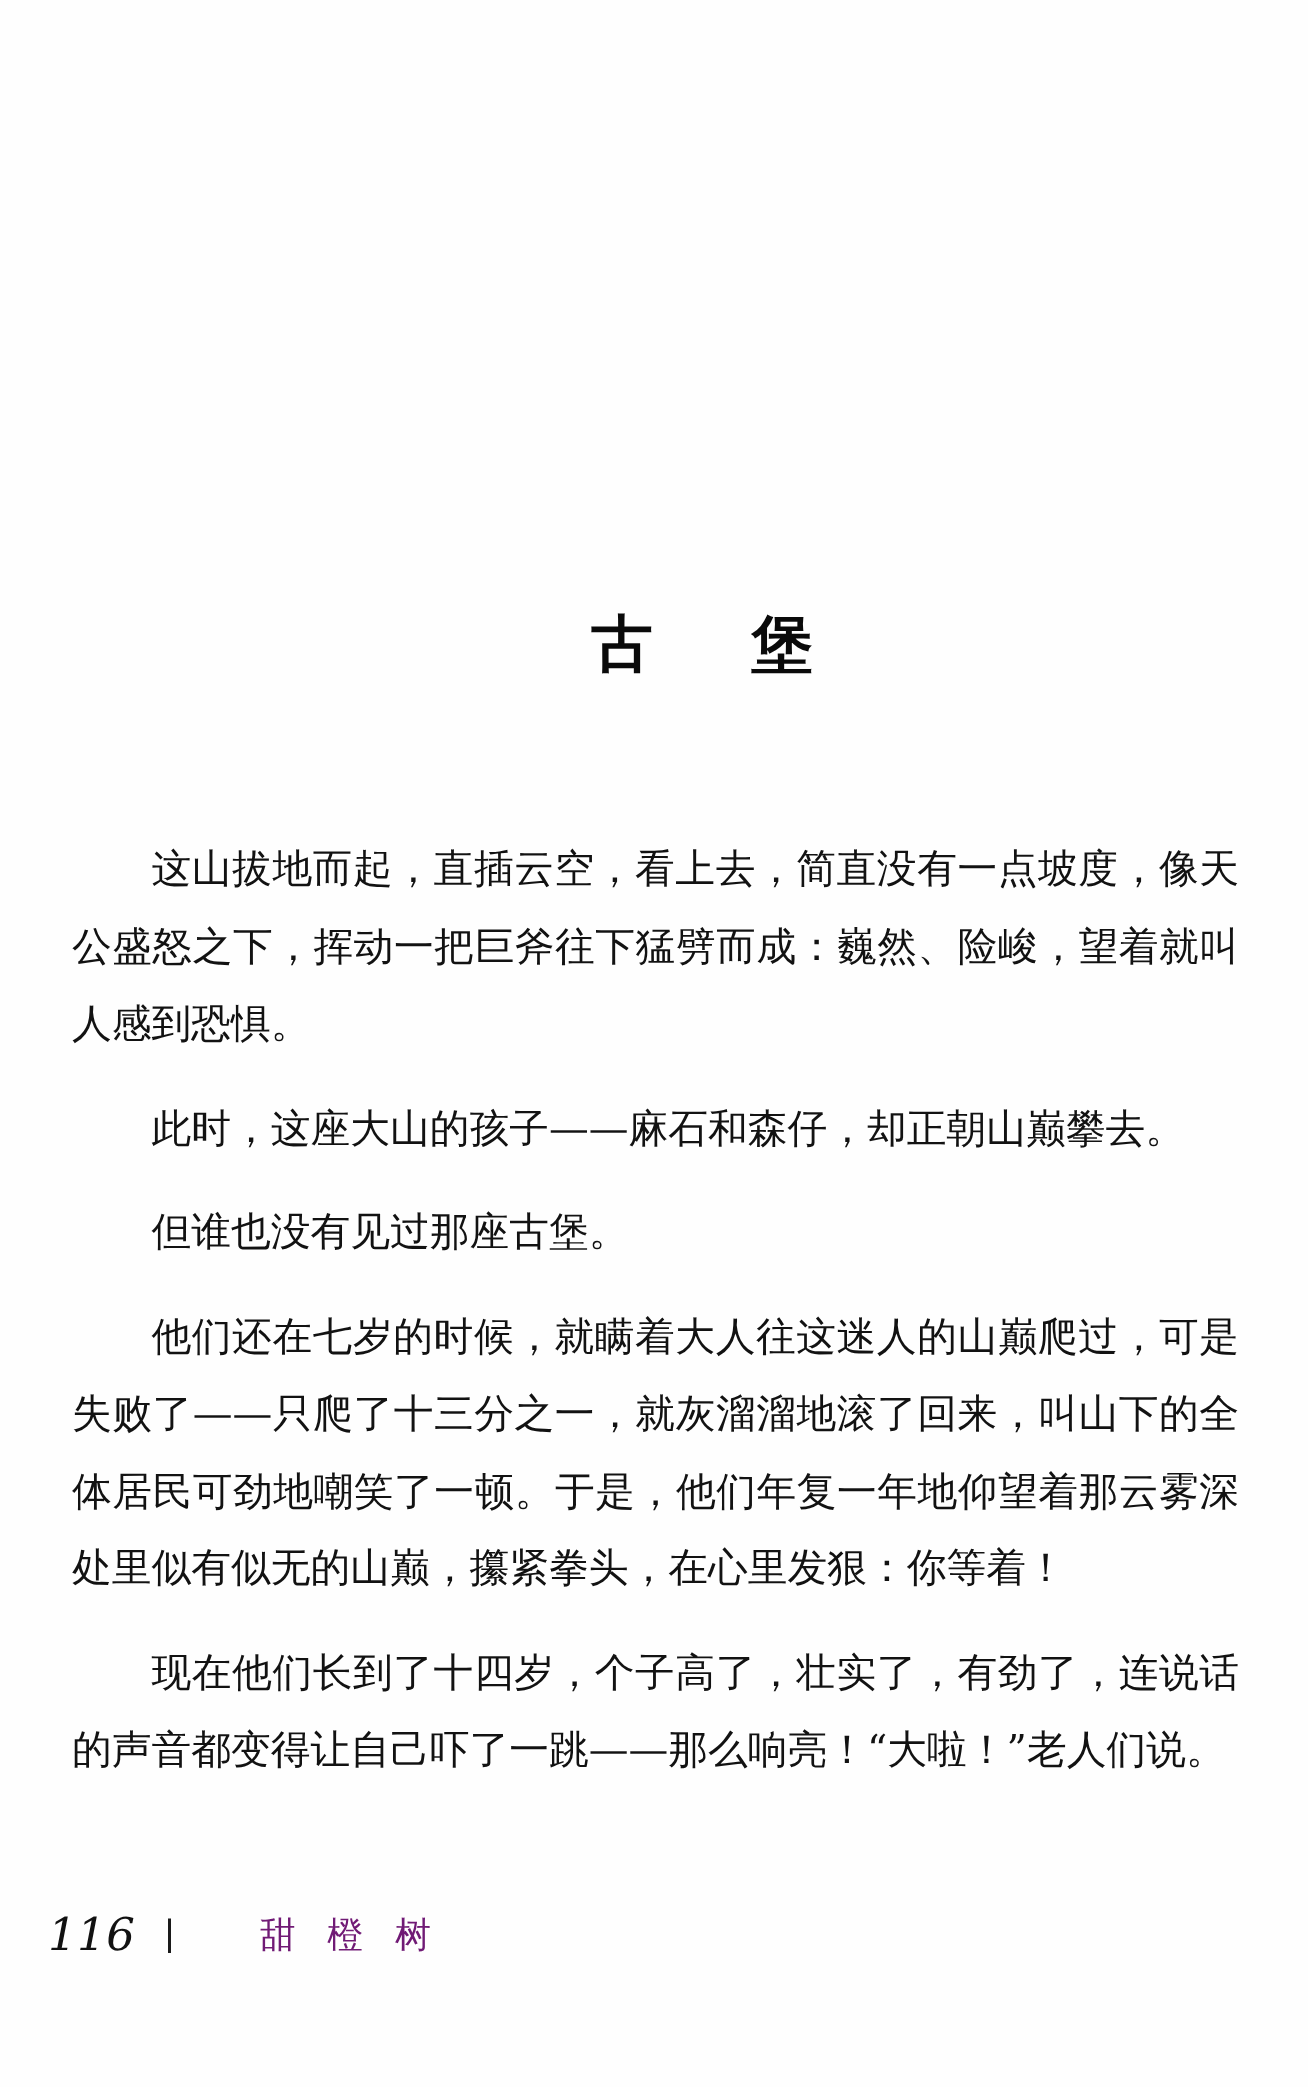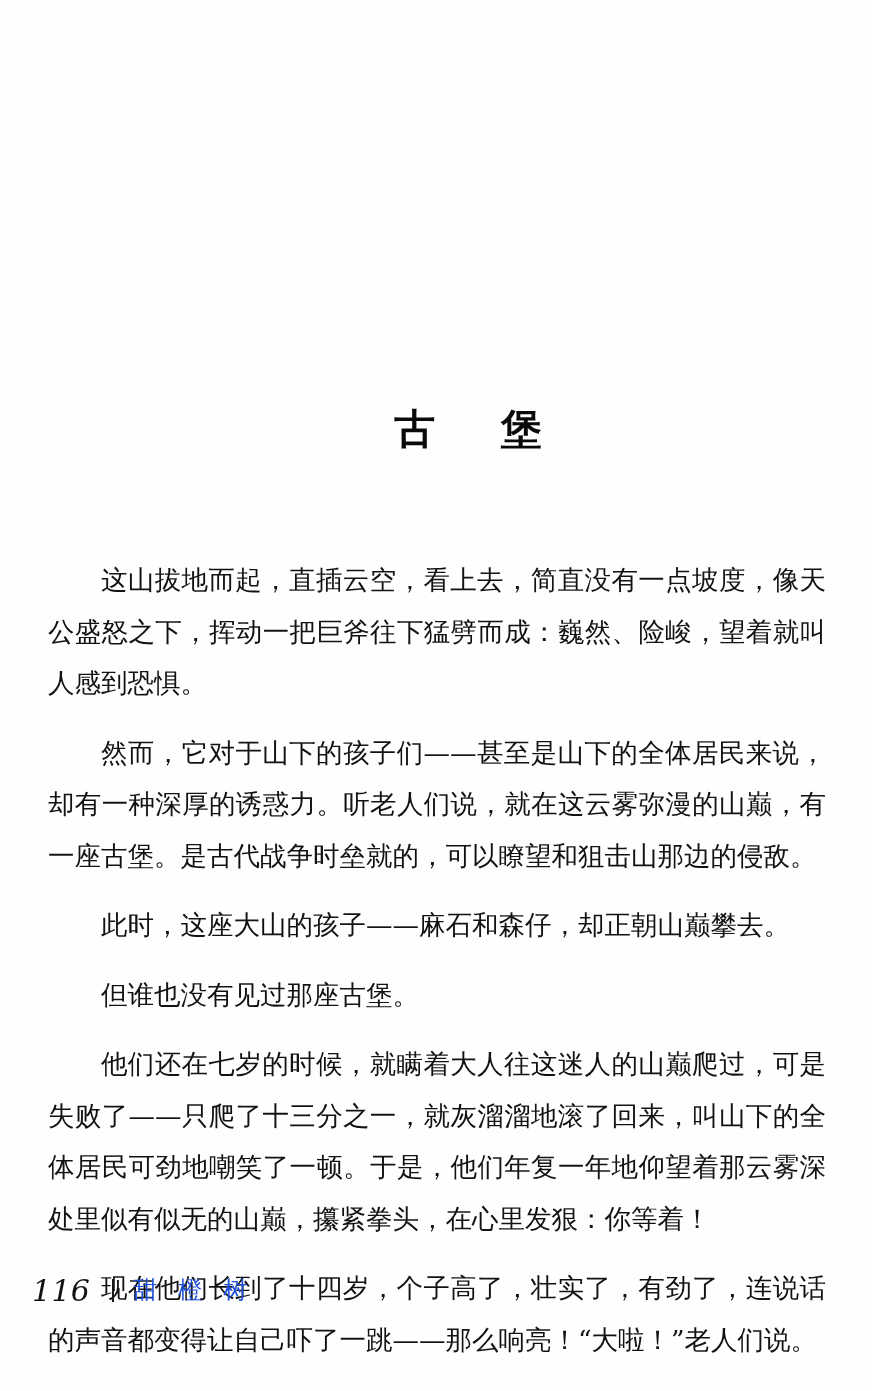--- a/index.html
+++ b/index.html
@@ -82,34 +82,34 @@
     width: 2px;
     height: 23px;
     background: #1a1a1a;
     margin: 0 19px 0 22px;
     flex: 0 0 auto;
   }
   .book-title {
     font-family: "Liberation Sans", "DejaVu Sans", sans-serif;
     font-size: 24px;
     font-weight: 400;
-    color: #1d4ed8;
+    color: #701a75;
     letter-spacing: 0.30em;
+    margin-left: 40px;
   }
 </style>
 </head>
 <body>
 
 <div class="page">
 
   <h1 class="chapter-title">古　堡</h1>
 
   <div class="body-text">
     <p>这山拔地而起，直插云空，看上去，简直没有一点坡度，像天公盛怒之下，挥动一把巨斧往下猛劈而成：巍然、险峻，望着就叫人感到恐惧。</p>
-    <p>然而，它对于山下的孩子们——甚至是山下的全体居民来说，却有一种深厚的诱惑力。听老人们说，就在这云雾弥漫的山巅，有一座古堡。是古代战争时垒就的，可以瞭望和狙击山那边的侵敌。</p>
     <p>此时，这座大山的孩子——麻石和森仔，却正朝山巅攀去。</p>
     <p>但谁也没有见过那座古堡。</p>
     <p>他们还在七岁的时候，就瞒着大人往这迷人的山巅爬过，可是失败了——只爬了十三分之一，就灰溜溜地滚了回来，叫山下的全体居民可劲地嘲笑了一顿。于是，他们年复一年地仰望着那云雾深处里似有似无的山巅，攥紧拳头，在心里发狠：你等着！</p>
     <p>现在他们长到了十四岁，个子高了，壮实了，有劲了，连说话的声音都变得让自己吓了一跳——那么响亮！“大啦！”老人们说。</p>
   </div>
 
   <div class="footer">
     <span class="folio">116</span>
     <span class="footer-rule"></span>
     <span class="book-title">甜 橙 树</span>

